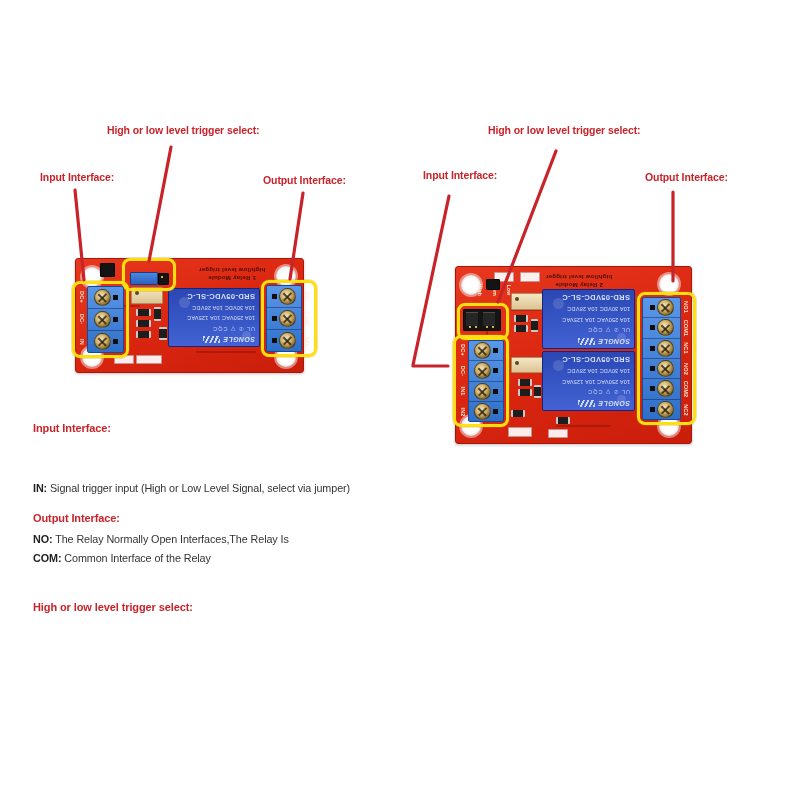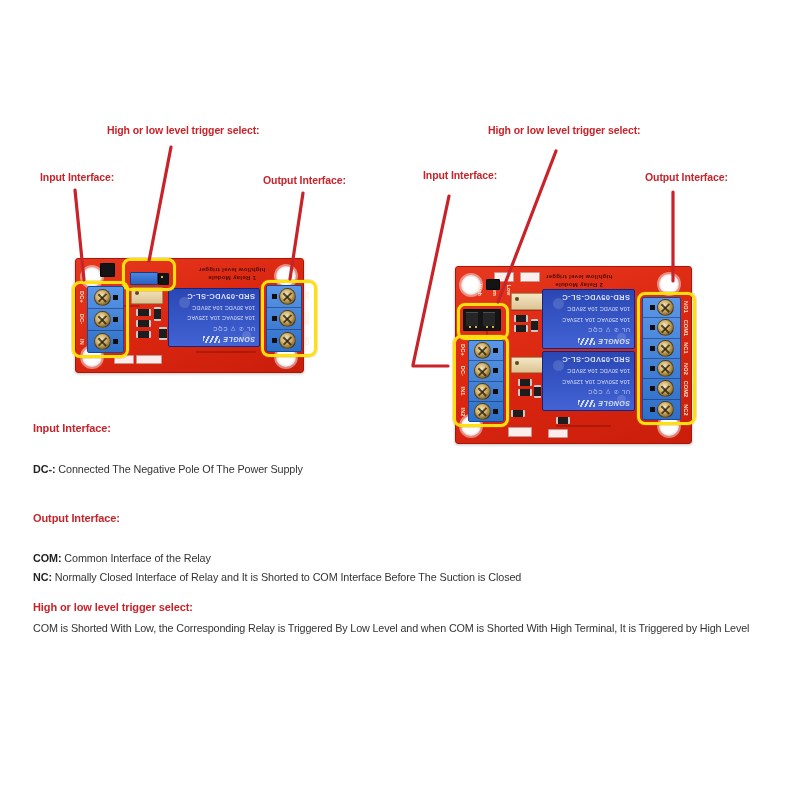--- a/index.html
+++ b/index.html
@@ -312,22 +312,21 @@
           <span class="tlabel">NC1</span>
           <span class="tlabel">NO2</span>
           <span class="tlabel">COM2</span>
           <span class="tlabel">NC2</span>
         </div>
       </div>
     </div>
   </div>
 
   <div class="sec-heading" style="top:422px">Input Interface:</div>
-  <div class="sec-line" style="top:463px"><b>DC-:</b><span> Connected The Negative Pole Of The Power Supply</span></div>
+  <div class="sec-line" style="top:482px"><b>IN:</b><span> Signal trigger input (High or Low Level Signal, select via jumper)</span></div>
 
   <div class="sec-heading" style="top:512px">Output Interface:</div>
+  <div class="sec-line" style="top:533px"><b>NO:</b><span> The Relay Normally Open Interfaces,The Relay Is</span></div>
   <div class="sec-line" style="top:552px"><b>COM:</b><span> Common Interface of the Relay</span></div>
-  <div class="sec-line" style="top:571px"><b>NC:</b><span> Normally Closed Interface of Relay and It is Shorted to COM Interface Before The Suction is Closed</span></div>
 
   <div class="sec-heading" style="top:601px">High or low level trigger select:</div>
-  <div class="sec-body" style="top:622px">COM is Shorted With Low, the Corresponding Relay is Triggered By Low Level and when COM is Shorted With High Terminal, It is Triggered by High Level</div>
 
 </div>
 
 </body></html>

